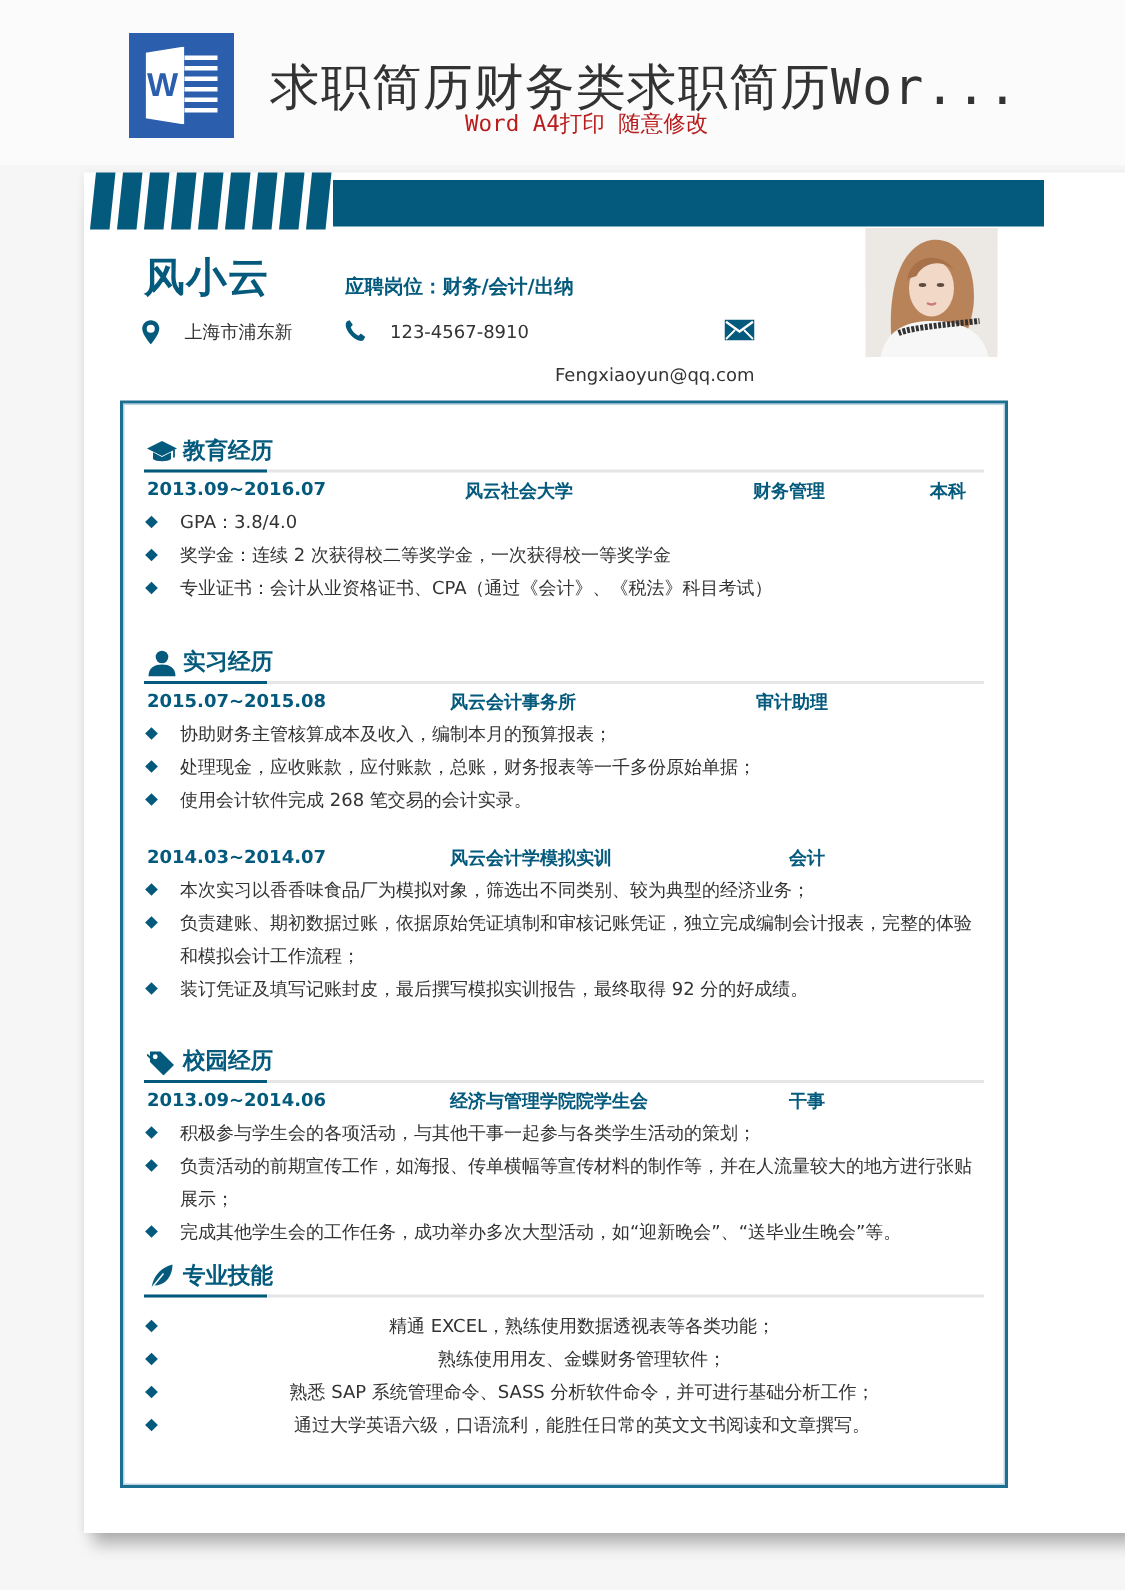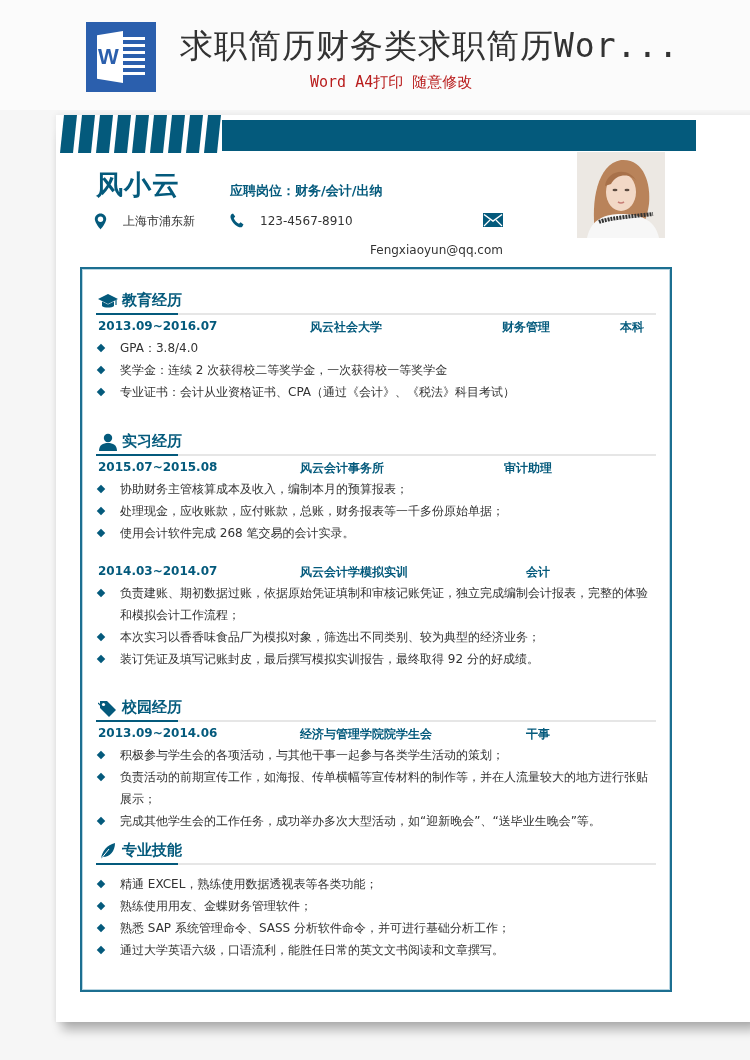--- a/index.html
+++ b/index.html
@@ -6,21 +6,21 @@
     html, body { width: 750px; height: 1060px; background: #f6f6f6; overflow: hidden; }
     body { font-family: "DejaVu Sans", "Liberation Sans", sans-serif; color: #333; position: relative; }
 
     
     .top-banner { position: absolute; left: 0; top: 0; width: 750px; height: 110px; background: #fbfbfb; }
     .word-icon { position: absolute; left: 86px; top: 22px; width: 70px; height: 70px; background: #2b5fad; }
     .word-icon .page { position: absolute; left: 11px; top: 9px; width: 26px; height: 52px; background: #fff; clip-path: polygon(0 8%, 100% 0, 100% 100%, 0 92%); }
     .word-icon .w { position: absolute; left: 12px; top: 22px; font-family: "Liberation Sans", sans-serif; font-weight: bold; font-size: 22px; color: #2b5fad; }
     .word-icon .lines { position: absolute; left: 37px; top: 15px; width: 22px; }
     .word-icon .lines span { display: block; height: 3px; background: #fff; margin-bottom: 4px; }
-    .banner-title { position: absolute; left: 180px; top: 24px; font-size: 33px; color: #333; letter-spacing: 1px; white-space: nowrap; font-family: "DejaVu Sans Mono", "DejaVu Sans", monospace; }
+    .banner-title { position: absolute; left: 180px; top: 36px; font-size: 33px; color: #333; letter-spacing: 1px; white-space: nowrap; font-family: "DejaVu Sans Mono", "DejaVu Sans", monospace; }
     .banner-sub { position: absolute; left: 0; width: 750px; top: 73px; text-align: left; padding-left: 310px; font-size: 15px; color: #b91c1c; font-family: "DejaVu Sans Mono", monospace; }
 
     
     .sheet { position: absolute; left: 56px; top: 115px; width: 708px; height: 907px; background: #fff; box-shadow: 0 14px 10px -6px rgba(0,0,0,0.28), 0 0 6px rgba(0,0,0,0.08); }
 
     .stripes { position: absolute; left: 4px; top: 0px; width: 160px; height: 38px; }
     .stripes span { position: absolute; top: 0; width: 13px; height: 38px; background: #045a7c; transform: skewX(-6deg); }
     .header-bar { position: absolute; left: 166px; top: 5px; width: 474px; height: 31px; background: #045a7c; }
 
     .name { position: absolute; left: 40px; top: 52px; font-size: 27px; font-weight: bold; color: #045a7c; letter-spacing: 1px; }
@@ -166,22 +166,22 @@
         <li>处理现金，应收账款，应付账款，总账，财务报表等一千多份原始单据；</li>
         <li>使用会计软件完成  268  笔交易的会计实录。</li>
       </ul>
       <div style="height:16px"></div>
       <div class="row">
         <span style="left:2px">2014.03~2014.07</span>
         <span style="left:204px">风云会计学模拟实训</span>
         <span style="left:430px">会计</span>
       </div>
       <ul class="bullets">
+        <li>本次实习以香香味食品厂为模拟对象，筛选出不同类别、较为典型的经济业务；</li>
         <li>负责建账、期初数据过账，依据原始凭证填制和审核记账凭证，独立完成编制会计报表，完整的体验和模拟会计工作流程；</li>
-        <li>本次实习以香香味食品厂为模拟对象，筛选出不同类别、较为典型的经济业务；</li>
         <li>装订凭证及填写记账封皮，最后撰写模拟实训报告，最终取得 92 分的好成绩。</li>
       </ul>
     </div>
 
     <div class="section" style="top:427px;">
       <div class="sec-head">
         <svg class="icon" viewBox="0 0 20 18">
           <path d="M2 2 L9 2 L18 11 L11 18 L2 9 Z" fill="#045a7c"></path>
           <circle cx="5.5" cy="5.5" r="1.6" fill="#fff"></circle>
           <path d="M0 4 L8 12" stroke="#045a7c" stroke-width="1.2"></path>
@@ -194,21 +194,21 @@
         <span style="left:204px">经济与管理学院院学生会</span>
         <span style="left:430px">干事</span>
       </div>
       <ul class="bullets">
         <li>积极参与学生会的各项活动，与其他干事一起参与各类学生活动的策划；</li>
         <li>负责活动的前期宣传工作，如海报、传单横幅等宣传材料的制作等，并在人流量较大的地方进行张贴展示；</li>
         <li>完成其他学生会的工作任务，成功举办多次大型活动，如“迎新晚会”、“送毕业生晚会”等。</li>
       </ul>
     </div>
 
-    <div class="section" style="top:570px;">
+    <div class="section" style="top:570px;text-align:center;">
       <div class="sec-head">
         <svg class="icon" viewBox="0 0 20 18">
           <path d="M3 17 C4 9 9 3 17 1 C17 9 12 15 5 15 Z" fill="#045a7c"></path>
           <path d="M2 18 L11 7" stroke="#fff" stroke-width="1"></path>
         </svg>
         <span class="title">专业技能</span>
         <span class="underline"></span>
       </div>
       <div style="height:8px"></div>
       <ul class="bullets">

